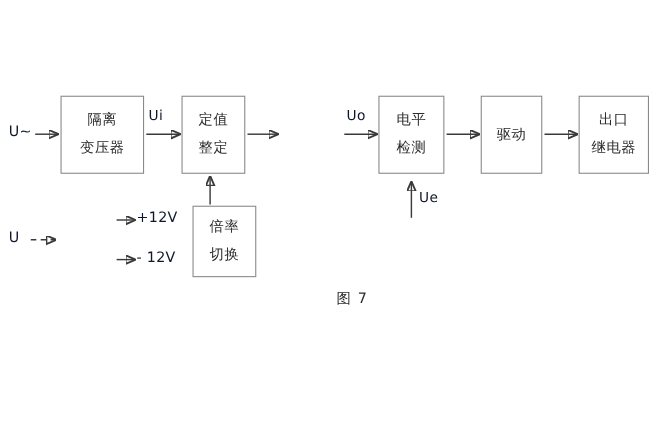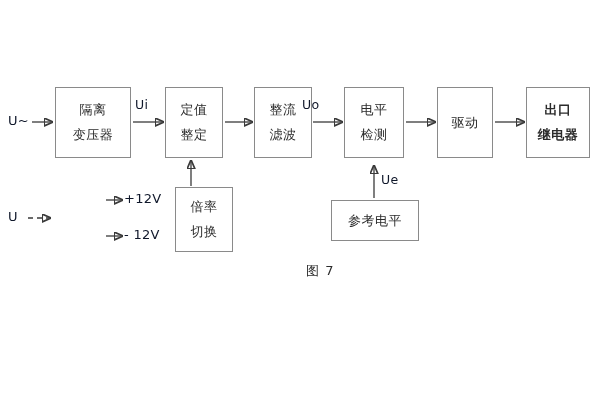--- a/index.html
+++ b/index.html
@@ -116,56 +116,49 @@
   <div class="block" style="left:55px; top:87px; width:76px; height:71px;">
     <span class="ln">隔离</span>
     <span class="ln">变压器</span>
   </div>
 
   <div class="block" style="left:165px; top:87px; width:58px; height:71px;">
     <span class="ln">定值</span>
     <span class="ln">整定</span>
   </div>
 
-  <div class="block" style="left:254px; top:87px; width:58px; height:71px;">
-    <span class="ln">整流</span>
-    <span class="ln">滤波</span>
-  </div>
 
   <div class="block" style="left:344px; top:87px; width:60px; height:71px;">
     <span class="ln">电平</span>
     <span class="ln">检测</span>
   </div>
 
   <div class="block single" style="left:437px; top:87px; width:56px; height:71px;">
     <span class="ln">驱动</span>
   </div>
 
-  <div class="block" style="left:526px; top:87px; width:64px; height:71px;font-weight:bold;">
+  <div class="block" style="left:526px; top:87px; width:64px; height:71px;">
     <span class="ln">出口</span>
     <span class="ln">继电器</span>
   </div>
 
 
   <div class="block" style="left:175px; top:187px; width:58px; height:65px;">
     <span class="ln">倍率</span>
     <span class="ln">切换</span>
   </div>
 
-  <div class="block single" style="left:331px; top:200px; width:88px; height:41px;">
-    <span class="ln">参考电平</span>
-  </div>
 
   <div class="label" style="left:8px; top:113px;">U~</div>
 
   <div class="label" style="left:8px; top:209px;">U</div>
 
   <div class="label small" style="left:135px; top:97px;">Ui</div>
 
-  <div class="label small" style="left:302px; top:97px;">Uo</div>
+  <div class="label small" style="left:315px; top:97px;">Uo</div>
 
   <div class="label small" style="left:381px; top:172px;">Ue</div>
 
   <div class="label" style="left:124px; top:191px;">+12V</div>
 
   <div class="label" style="left:124px; top:227px;">- 12V</div>
 
   <div class="caption" style="left:306px; top:262px;">图 7</div>
 
 </div>

